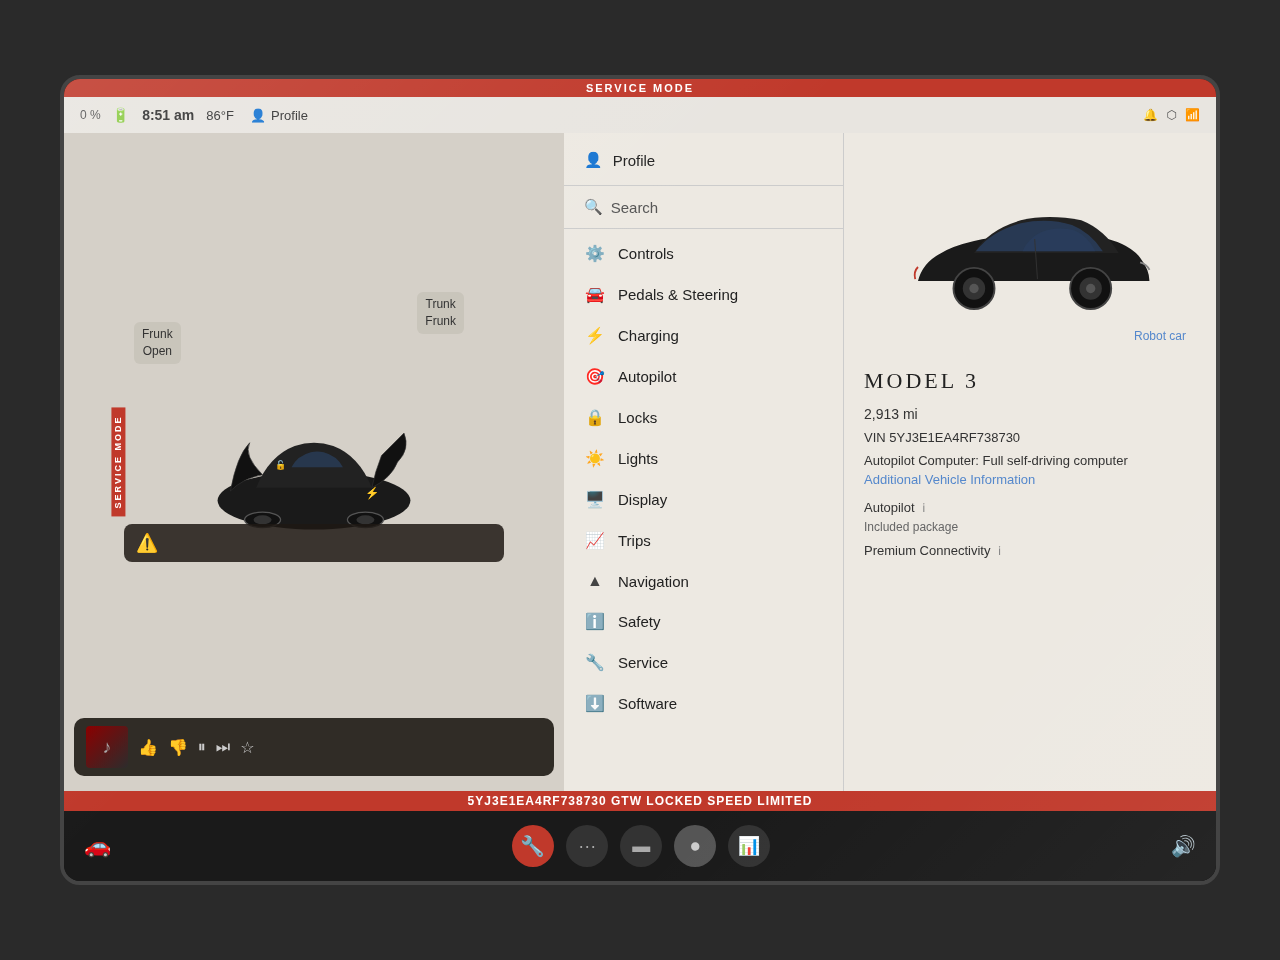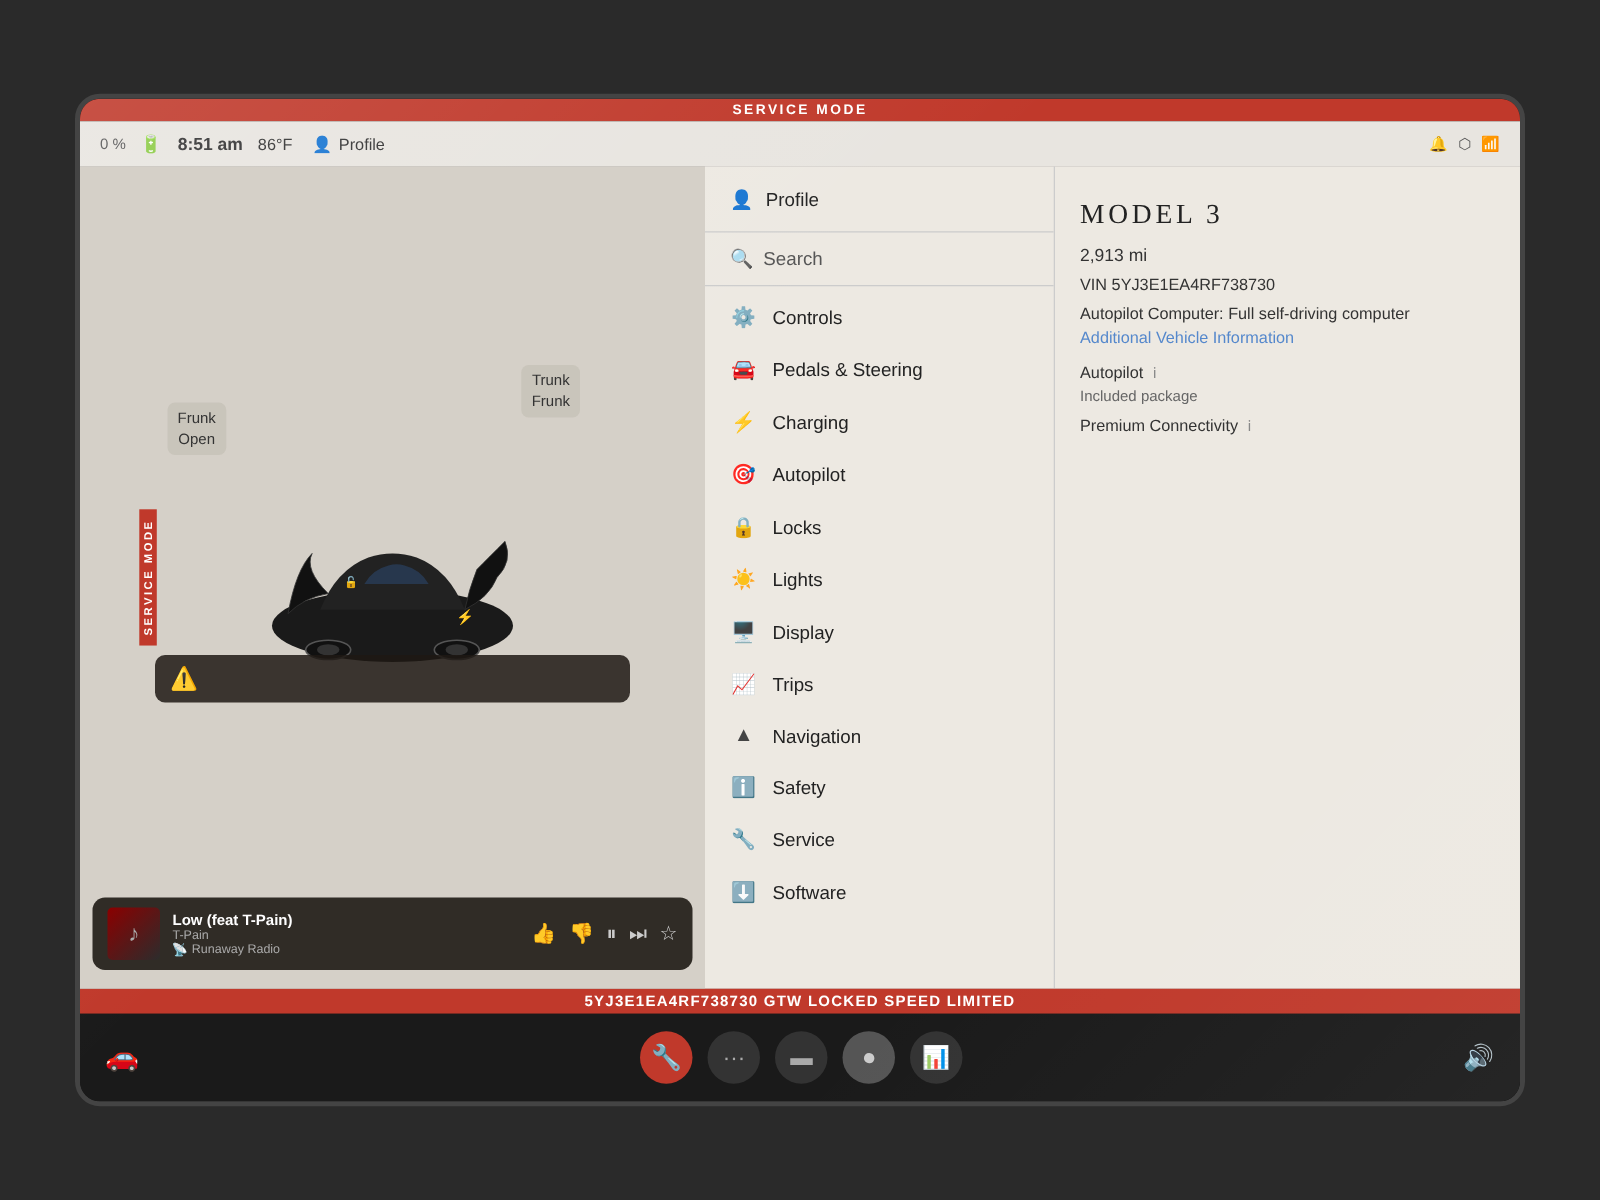--- a/index.html
+++ b/index.html
@@ -526,28 +526,20 @@
           <path d="M155,148 Q165,130 185,125 Q195,122 205,125 Q225,130 235,148 Z" fill="#2a4060" opacity="0.7"></path>
         </svg>
 
         <div class="fault-banner">
           <span class="fault-icon">⚠️</span>
         </div>
       </div>
 
       <div class="music-player">
         <div class="music-thumb">♪</div>
-        <div class="music-info">
-          <div class="music-title">Low (feat T-Pain)</div>
-          <div class="music-artist">T-Pain</div>
-          <div class="music-radio">
-            <span>📡</span>
-            <span>Runaway Radio</span>
-          </div>
-        </div>
         <div class="music-controls">
           <span>👍</span>
           <span>👎</span>
           <span>⏸</span>
           <span>⏭</span>
           <span>☆</span>
         </div>
       </div>
     </div>
 
@@ -614,20 +606,47 @@
           <span class="menu-label">Service</span>
         </div>
         <div class="menu-item">
           <span class="menu-icon">⬇️</span>
           <span class="menu-label">Software</span>
         </div>
       </div>
 
       <div class="info-column">
 
+        <div class="car-3d-image">
+
+          <svg viewBox="0 0 300 160" width="280" height="160">
+
+            <path d="M30,110 Q35,90 55,80 Q80,65 140,60 Q180,58 220,62 Q255,68 268,85 Q278,98 278,110 Z" fill="#1a1a1a"></path>
+
+            <path d="M90,80 Q105,55 140,45 Q170,38 205,45 Q230,55 245,80 Z" fill="#222"></path>
+
+            <path d="M92,78 Q108,57 140,48 Q170,42 195,50 Q215,58 228,78 Z" fill="#2a4060" opacity="0.8"></path>
+
+            <path d="M142,78 Q150,60 170,55 Q185,52 198,56 Q212,62 220,78 Z" fill="#2a4060" opacity="0.6"></path>
+
+            <circle cx="90" cy="118" r="22" fill="#111" stroke="#444" stroke-width="2"></circle>
+            <circle cx="90" cy="118" r="12" fill="#333"></circle>
+            <circle cx="90" cy="118" r="5" fill="#555"></circle>
+            <circle cx="215" cy="118" r="22" fill="#111" stroke="#444" stroke-width="2"></circle>
+            <circle cx="215" cy="118" r="12" fill="#333"></circle>
+            <circle cx="215" cy="118" r="5" fill="#555"></circle>
+
+            <line x1="155" y1="65" x2="158" y2="108" stroke="#333" stroke-width="1"></line>
+
+            <path d="M268,90 Q275,92 278,98" stroke="#888" stroke-width="2" fill="none"></path>
+
+            <path d="M30,95 Q25,100 27,108" stroke="#c0392b" stroke-width="2" fill="none"></path>
+          </svg>
+          <div class="robot-car-label">Robot car</div>
+        </div>
 
         <div class="car-info">
           <div class="car-model-name">MODEL 3</div>
           <div class="car-mileage">2,913 mi</div>
           <div class="car-vin">VIN 5YJ3E1EA4RF738730</div>
           <div class="car-autopilot">Autopilot Computer: Full self-driving computer</div>
           <span class="car-link">Additional Vehicle Information</span>
           <div class="car-package">
             <span>Autopilot</span>
             <span style="color:#888; font-size:12px; margin-left:4px;">ℹ</span>

